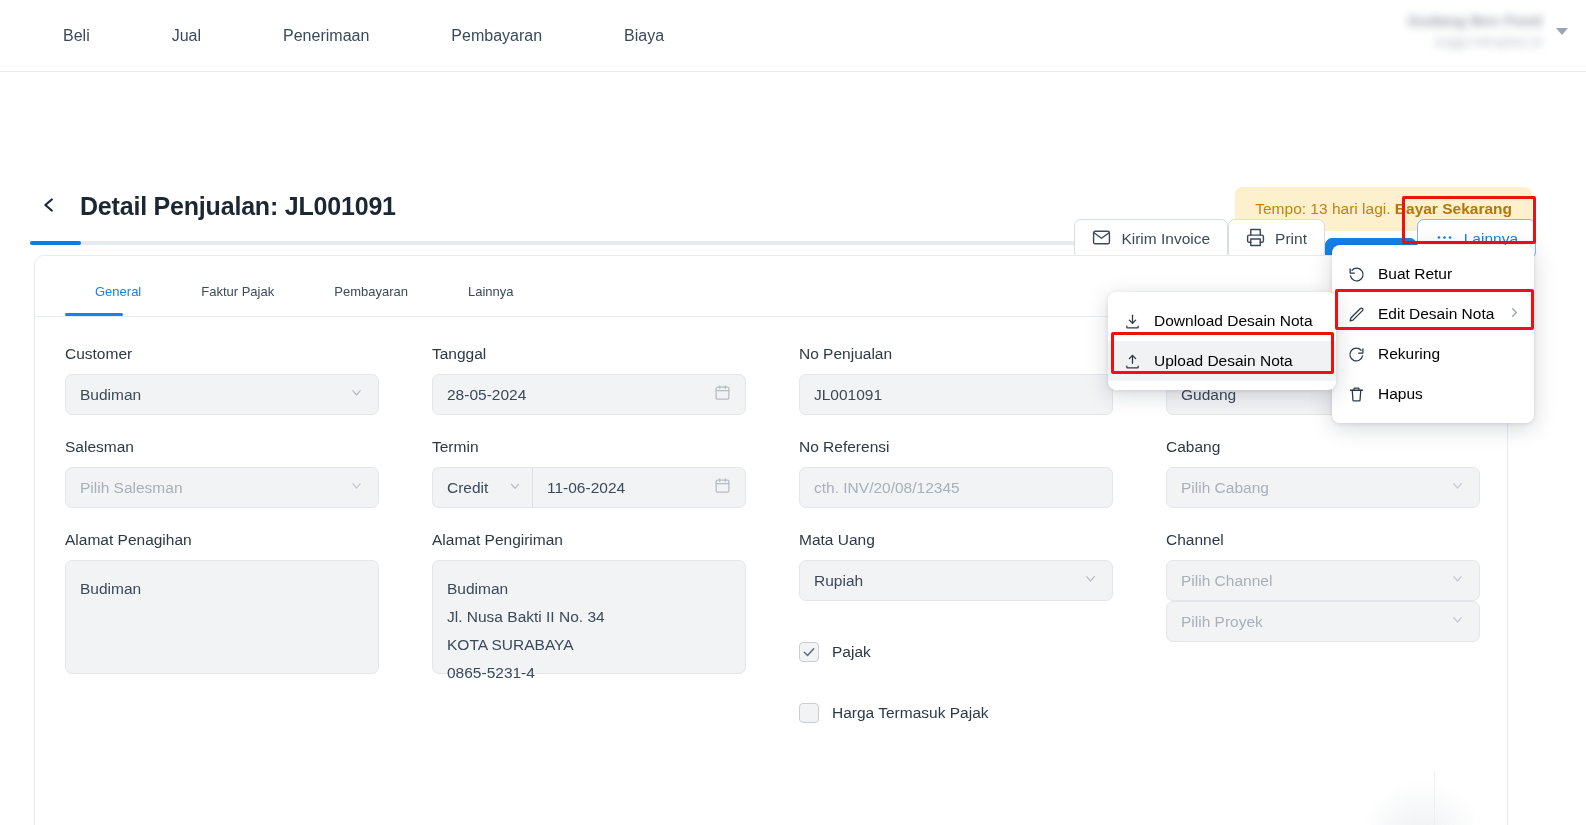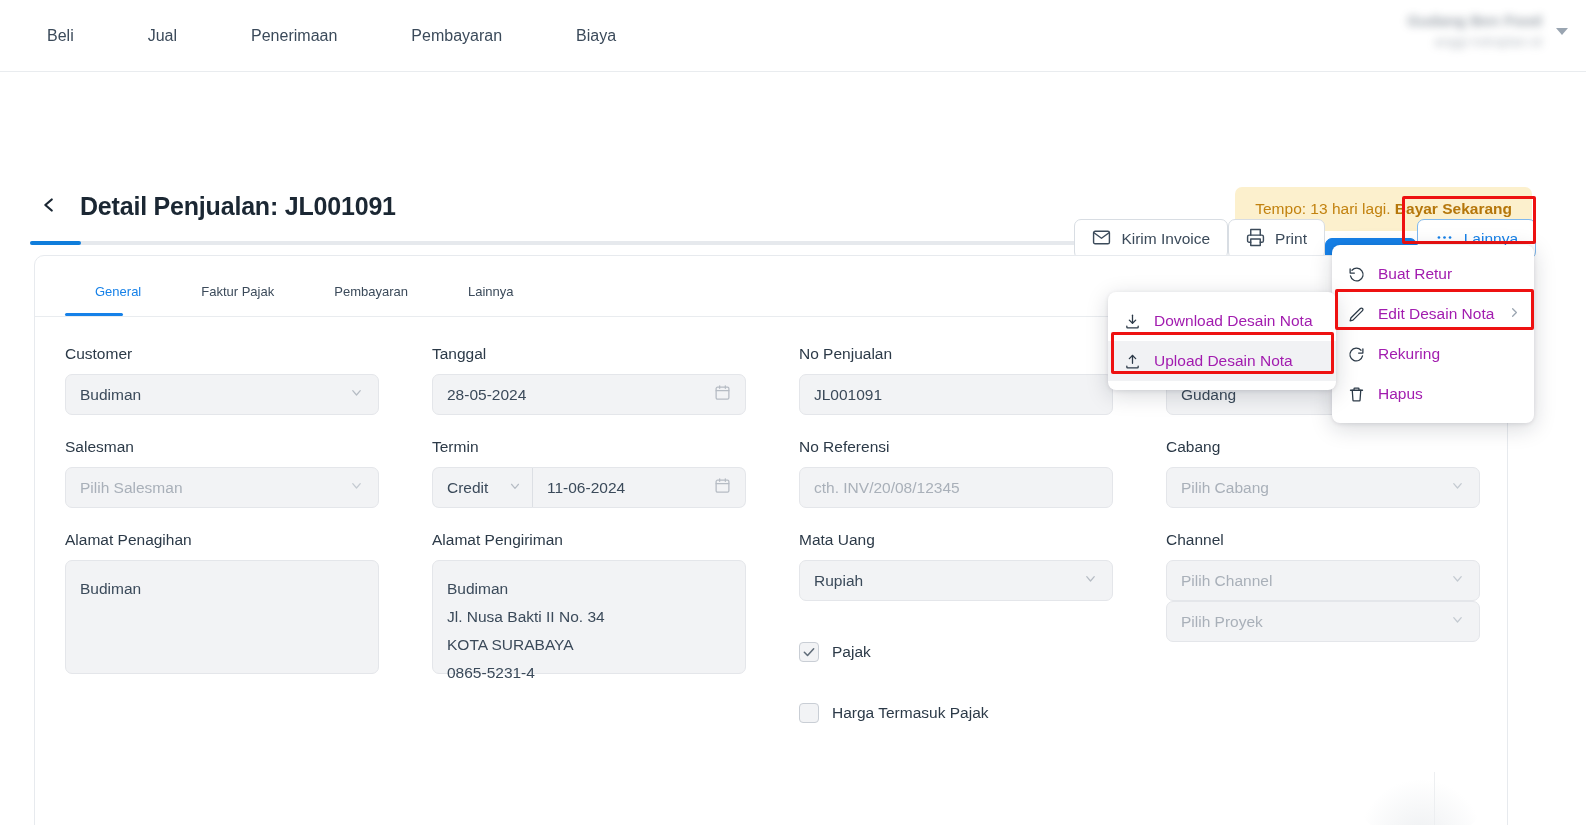--- a/index.html
+++ b/index.html
@@ -10,21 +10,21 @@
     overflow: hidden;
   }
   body { position: relative; }
 
   
   .topbar {
     position: absolute; left: 0; top: 0; width: 1586px; height: 72px;
     background: #ffffff; border-bottom: 1px solid #e9ecef;
     display: flex; align-items: center;
   }
-  .nav { display: flex; align-items: center; padding-left: 14px; gap: 8px; }
+  .nav { display: flex; align-items: center; padding-left: 30px; gap: 16px; }
   .nav-item {
     font-size: 16px; color: #3b4a5a; padding: 0 33px; line-height: 1;
     cursor: pointer; white-space: nowrap;
   }
   .user-area {
     position: absolute; right: 18px; top: 12px;
     display: flex; align-items: center; gap: 14px;
   }
   .user-text { text-align: right; filter: blur(4px); opacity: .55; }
   .user-text .l1 { font-size: 15px; color: #3b4a5a; font-weight: 600; letter-spacing:.3px;}
@@ -81,21 +81,21 @@
   
   .menu {
     position: absolute; background: #fff; border-radius: 8px;
     box-shadow: 0 5px 22px rgba(16,24,40,.17), 0 1px 4px rgba(16,24,40,.10);
     padding: 9px 0; z-index: 40;
   }
   #menu-main { left: 1332px; top: 245px; width: 202px; }
   #menu-sub  { left: 1108px; top: 292px; width: 228px; z-index: 45; }
   .menu-item {
     display: flex; align-items: center; gap: 13px;
-    height: 40px; padding: 0 16px; font-size: 15.5px; color: #a21caf;
+    height: 40px; padding: 0 16px; font-size: 15.5px; color: #000000;
     cursor: pointer; white-space: nowrap;
   }
   .menu-item .mi-ico { width: 17px; height: 17px; flex: 0 0 17px; display:block; }
   .menu-item.hover { background: #f1f2f4; }
   .mi-chevron { margin-left: auto; color: #9aa5b1; }
   #hl-edit-desain { left: 1335px; top: 289px; width: 199px; height: 41px; z-index: 46; }
   #hl-upload { left: 1111px; top: 332px; width: 223px; height: 42px; z-index: 46; }
 
   
   .card {

